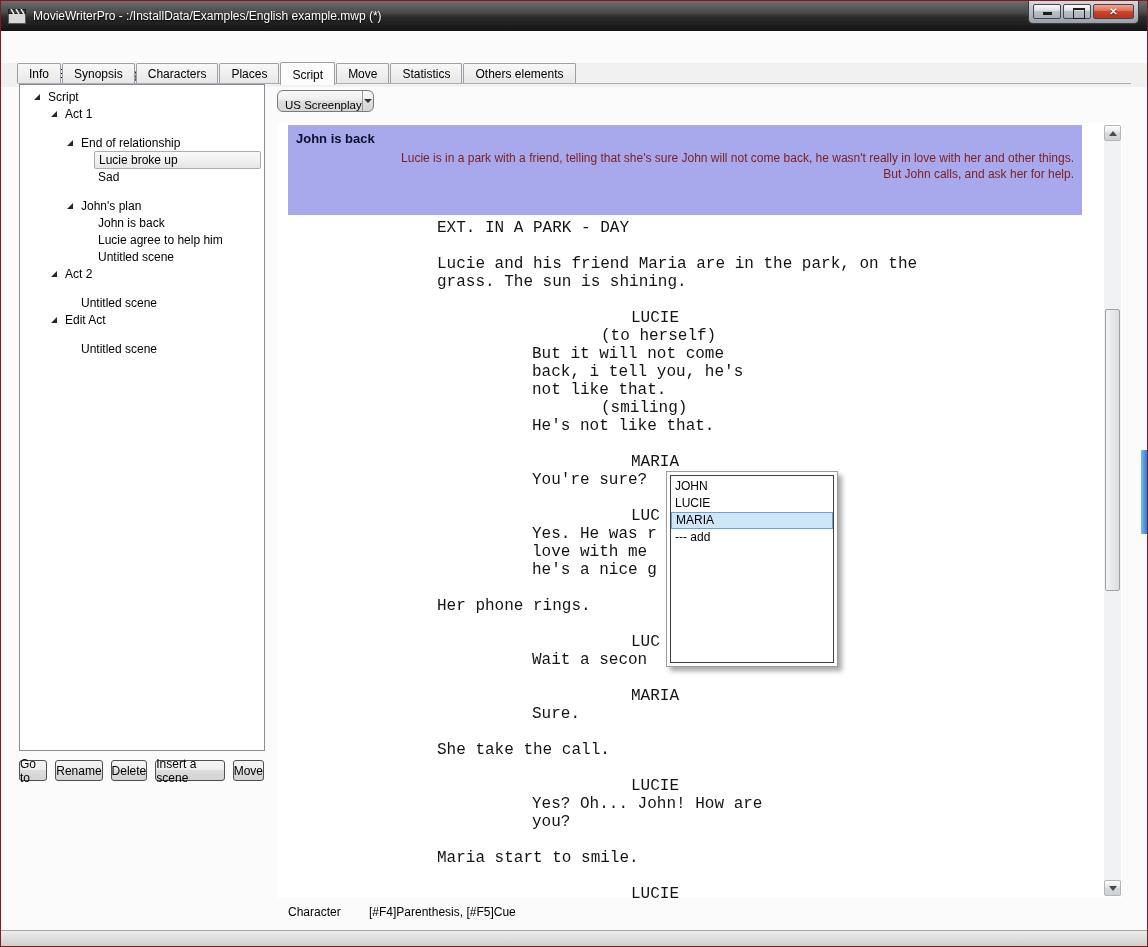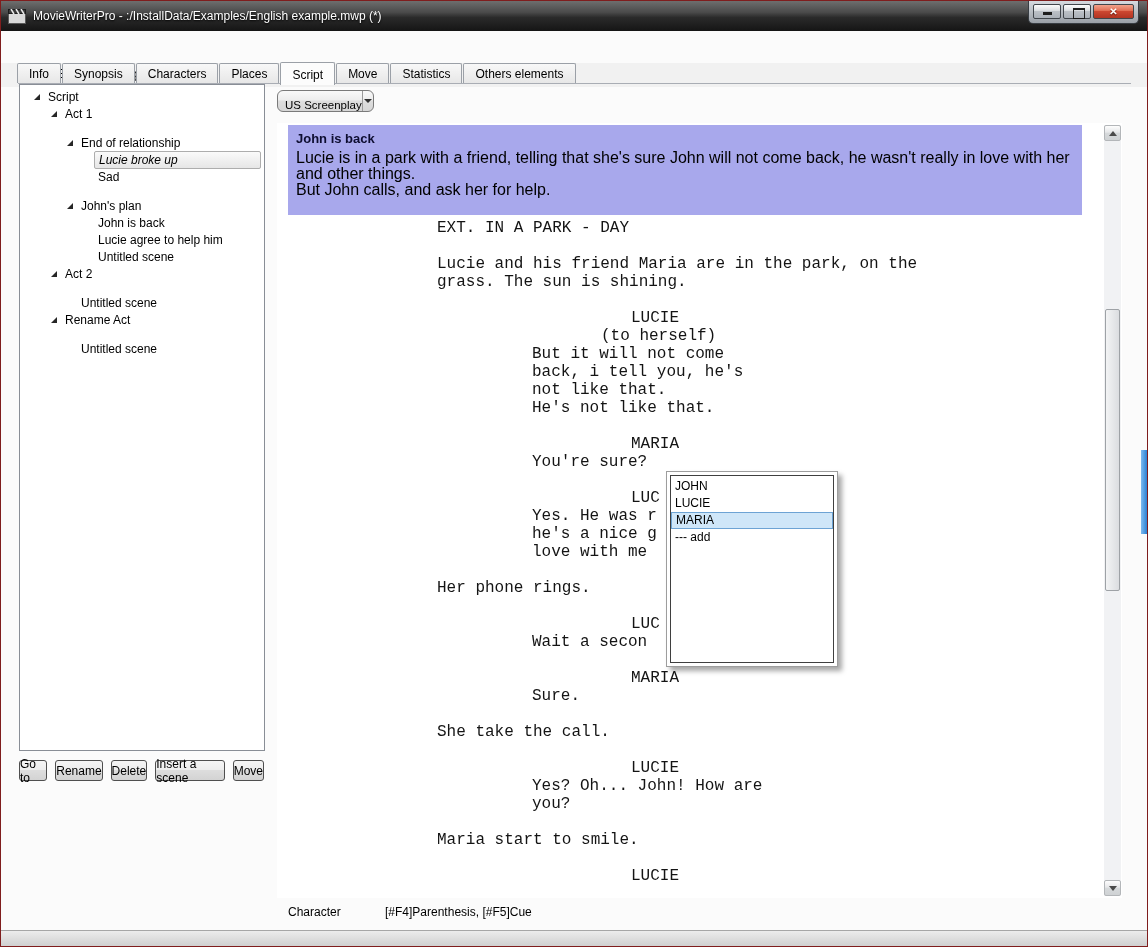--- a/index.html
+++ b/index.html
@@ -45,21 +45,21 @@
   .trow{display:flex;align-items:center;height:17px;font-size:12px;white-space:nowrap;}
   .trow.lvl0{padding-left:13px;}
   .trow.lvl1{padding-left:30px;}
   .trow.lvl2{padding-left:46px;margin-top:12px;}
   .trow.lvl3{padding-left:63px;}
   .arrow{width:11px;height:11px;flex:0 0 11px;position:relative;}
   .arrow::after{content:"";position:absolute;left:1px;top:3px;width:0;height:0;
     border-bottom:6px solid #262626;border-left:6px solid transparent;}
   .tlabel{padding:1px 4px;}
   .trow.selected .tlabel{flex:1;margin-right:3px;border:1px solid #adadad;border-radius:2px;
-    background:linear-gradient(#fafafa,#e6e6e6);font-style:italic;}
+    background:linear-gradient(#fafafa,#e6e6e6);}
 
   
   .btn-stack{position:absolute;left:18px;top:759px;width:245px;display:flex;flex-direction:row;gap:8px;}
   .side-btn{height:21px;font-size:12px;display:flex;align-items:center;justify-content:center;
     border:1px solid #4f4f4f;border-radius:3px;
     background:linear-gradient(#f5f5f5,#ededed 45%,#dddddd 50%,#d3d3d3);}
 
   
   .format-combo{position:absolute;left:276px;top:89px;width:97px;height:22px;
     border:1px solid #7a7a7a;border-radius:6px;display:flex;align-items:flex-end;font-size:11.5px;
@@ -67,21 +67,21 @@
   .format-label{flex:1;padding-left:7px;white-space:nowrap;}
   .combo-arrow{width:17px;align-self:stretch;border-left:1px solid #9a9a9a;
     display:flex;align-items:center;justify-content:center;}
   .combo-arrow::after{content:"";border-top:4px solid #303030;
     border-left:4px solid transparent;border-right:4px solid transparent;}
 
   
   .editor{position:absolute;left:276px;top:122px;width:845px;height:775px;background:#fff;overflow:hidden;}
   .scene-header{position:absolute;left:11px;top:2px;width:794px;height:90px;background:#a8a8ec;}
   .scene-title{font-size:13px;font-weight:bold;color:#0d0d30;padding:6px 8px 4px;}
-  .scene-desc{font-size:16px;line-height:16px;color:#000000;padding:0 8px;}
+  .scene-desc{font-size:12px;line-height:16px;color:#7f1d1d;padding:0 8px;text-align:right;}
   .script{position:absolute;left:11px;top:96px;width:794px;
     font-family:"Liberation Mono","DejaVu Sans Mono",monospace;font-size:16px;line-height:18px;color:#141414;}
   .sline{height:18px;white-space:pre;overflow:hidden;}
   .sline.slug,.sline.action{padding-left:149px;}
   .sline.dialog{padding-left:244px;}
   .sline.paren{padding-left:313px;}
   .sline.character{padding-left:343px;}
 
   
   .char-popup{position:absolute;left:389px;top:348px;width:172px;height:196px;background:#fff;
@@ -99,21 +99,21 @@
   .scroll-btn.down{bottom:0;}
   .scroll-btn.up::after{content:"";border-bottom:5px solid #4a4a4a;
     border-left:4px solid transparent;border-right:4px solid transparent;}
   .scroll-btn.down::after{content:"";border-top:5px solid #4a4a4a;
     border-left:4px solid transparent;border-right:4px solid transparent;}
   .scroll-thumb{position:absolute;left:1px;top:184px;width:15px;height:282px;
     background:linear-gradient(90deg,#f3f4f5,#dbdde0);border:1px solid #9ea2a6;border-radius:2px;}
 
   
   .status-mode{position:absolute;left:287px;top:904px;font-size:12px;}
-  .status-hints{position:absolute;left:384px;top:904px;font-size:12px;}
+  .status-hints{position:absolute;left:368px;top:904px;font-size:12px;}
 
   
   .bottom-frame{position:absolute;left:0;top:929px;width:100%;height:18px;
     background:linear-gradient(#ececec,#cccccc);border-top:1px solid #a6a6a6;}
   .edge-stripe{position:absolute;left:1140px;top:449px;width:7px;height:84px;
     background:linear-gradient(90deg,#7db9ef,#1f78cf);}
 </style>
 </head>
 <body>
 
@@ -206,21 +206,21 @@
         <span class="tlabel">Act 2</span>
       </div>
 
       <div class="trow lvl2">
         <span class="arrow" style="visibility: hidden;"></span>
         <span class="tlabel">Untitled scene</span>
       </div>
 
       <div class="trow lvl1">
         <span class="arrow"></span>
-        <span class="tlabel">Rename Act</span>
+        <span class="tlabel">Edit Act</span>
       </div>
 
       <div class="trow lvl2">
         <span class="arrow" style="visibility: hidden;"></span>
         <span class="tlabel">Untitled scene</span>
       </div>
 
   </div>
 
   <div class="btn-stack">
@@ -248,29 +248,30 @@
       <div class="sline slug">EXT. IN A PARK - DAY</div>
         <div class="sline blank"></div>
         <div class="sline action">Lucie and his friend Maria are in the park, on the</div>
         <div class="sline action">grass. The sun is shining.</div>
         <div class="sline blank"></div>
         <div class="sline character">LUCIE</div>
         <div class="sline paren">(to herself)</div>
         <div class="sline dialog">But it will not come</div>
         <div class="sline dialog">back, i tell you, he's</div>
         <div class="sline dialog">not like that.</div>
+        <div class="sline paren">(smiling)</div>
         <div class="sline dialog">He's not like that.</div>
         <div class="sline blank"></div>
         <div class="sline character">MARIA</div>
         <div class="sline dialog">You're sure?</div>
         <div class="sline blank"></div>
         <div class="sline character">LUC</div>
         <div class="sline dialog">Yes. He was r</div>
+        <div class="sline dialog">love with me</div>
         <div class="sline dialog">he's a nice g</div>
-        <div class="sline dialog">love with me</div>
         <div class="sline blank"></div>
         <div class="sline action">Her phone rings.</div>
         <div class="sline blank"></div>
         <div class="sline character">LUC</div>
         <div class="sline dialog">Wait a secon</div>
         <div class="sline blank"></div>
         <div class="sline character">MARIA</div>
         <div class="sline dialog">Sure.</div>
         <div class="sline blank"></div>
         <div class="sline action">She take the call.</div>

